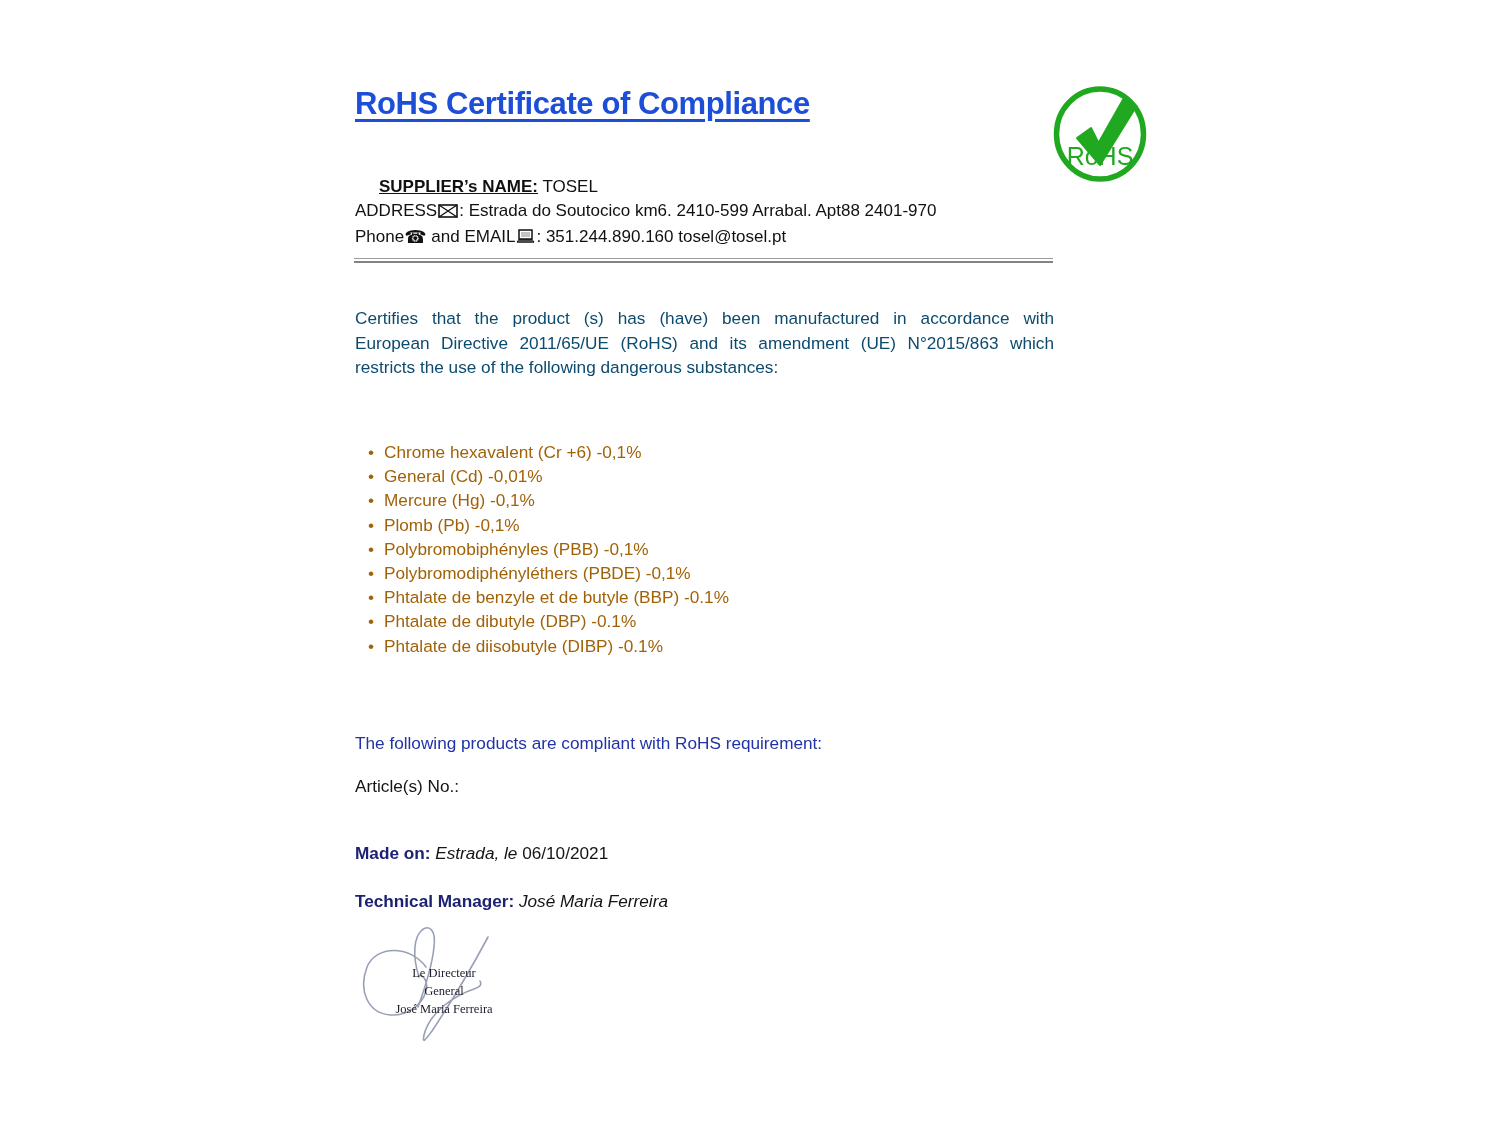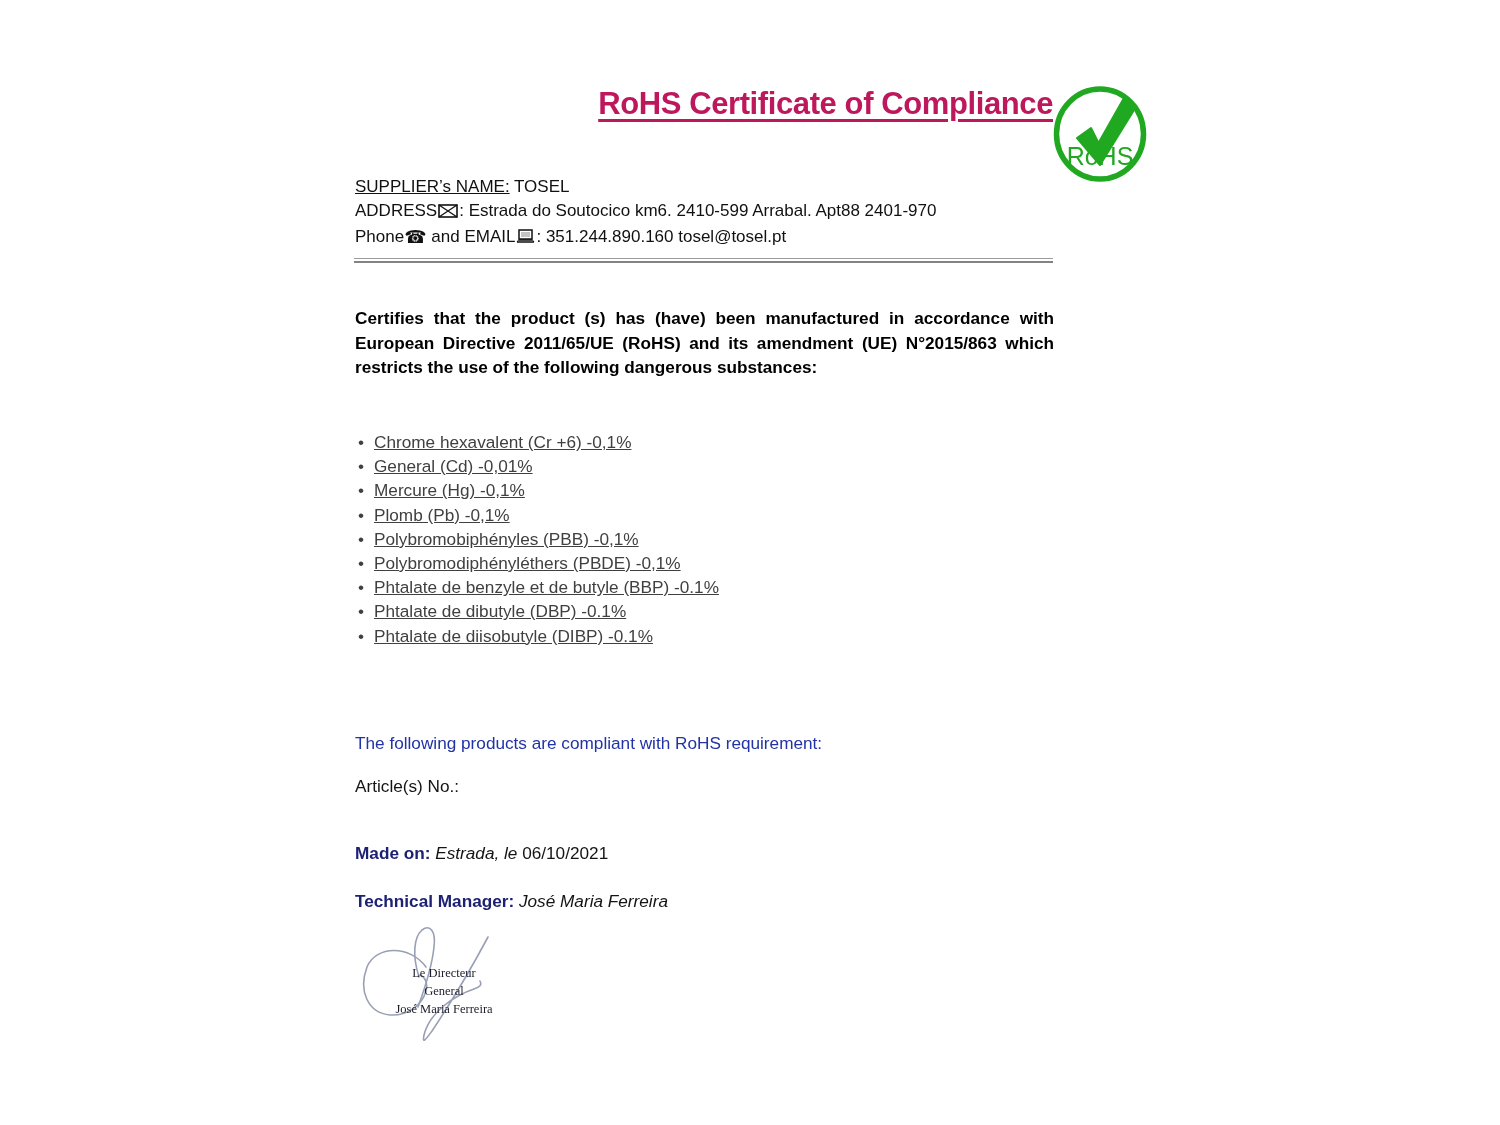--- a/index.html
+++ b/index.html
@@ -1,42 +1,42 @@
 <!DOCTYPE html>
 <html><head>
 <meta charset="utf-8">
 <style>
   html,body{margin:0;padding:0;background:#ffffff;}
   .page{
     position:relative;width:1500px;height:1125px;background:#ffffff;overflow:hidden;
     font-family:"Liberation Sans",sans-serif;color:#141414;
   }
   .doc-title{
-    position:absolute;left:355px;top:86px;width:698px;text-align:right;
-    font-size:31px;font-weight:bold;letter-spacing:-0.4px;color:#be185d;
+    position:absolute;left:355px;top:86px;width:698px;text-align:left;
+    font-size:31px;font-weight:bold;letter-spacing:-0.4px;color:#1d4ed8;
     text-decoration:underline;text-decoration-thickness:3px;text-underline-offset:5px;
   }
   .logo{position:absolute;left:1052px;top:84px;}
   .supplier{position:absolute;left:355px;top:175px;font-size:17px;line-height:24px;color:#111;}
-  .supplier .lbl-bold{font-weight:normal;}
+  .supplier .lbl-bold{font-weight:bold;margin-left:24px;}
   .supplier .lbl-underline{text-decoration:underline;}
   .icon-inline{display:inline-block;vertical-align:-2px;margin:0 1px;}
   .phone-glyph{font-family:"DejaVu Sans",sans-serif;font-size:18px;vertical-align:-1px;}
   .divider{
     position:absolute;left:354px;top:258px;width:699px;height:2px;
     border-top:1px solid #9b9b9b;border-bottom:2px solid #838383;background:#fff;
   }
   .cert{
     position:absolute;left:355px;top:306px;width:699px;
-    font-size:17.2px;line-height:24.6px;color:#000000;font-weight:bold;
+    font-size:17.2px;line-height:24.6px;color:#0c4a6e;
   }
   .cert .jline{text-align:justify;text-align-last:justify;}
   .substances{
-    position:absolute;left:355px;top:428px;margin:2px;padding:0;list-style:none;
-    font-size:17.2px;line-height:24.2px;color:#404040;text-decoration:underline;
+    position:absolute;left:355px;top:428px;margin:12px;padding:0;list-style:none;
+    font-size:17.2px;line-height:24.2px;color:#a16207;
   }
   .substances li{position:relative;padding-left:17px;}
   .substances li::before{content:"\2022";position:absolute;left:1px;top:0;}
   .compliance{position:absolute;left:355px;top:733px;font-size:17.2px;color:#2133a6;}
   .article{position:absolute;left:355px;top:776px;font-size:17.2px;color:#141414;}
   .made-on{position:absolute;left:355px;top:843px;font-size:17.2px;color:#141414;}
   .tech-manager{position:absolute;left:355px;top:891px;font-size:17.2px;color:#141414;}
   .label-navy{font-weight:bold;color:#1c2173;text-align:center;}
   .italic{font-style:italic;}
   .sig-svg{position:absolute;left:352px;top:915px;}

